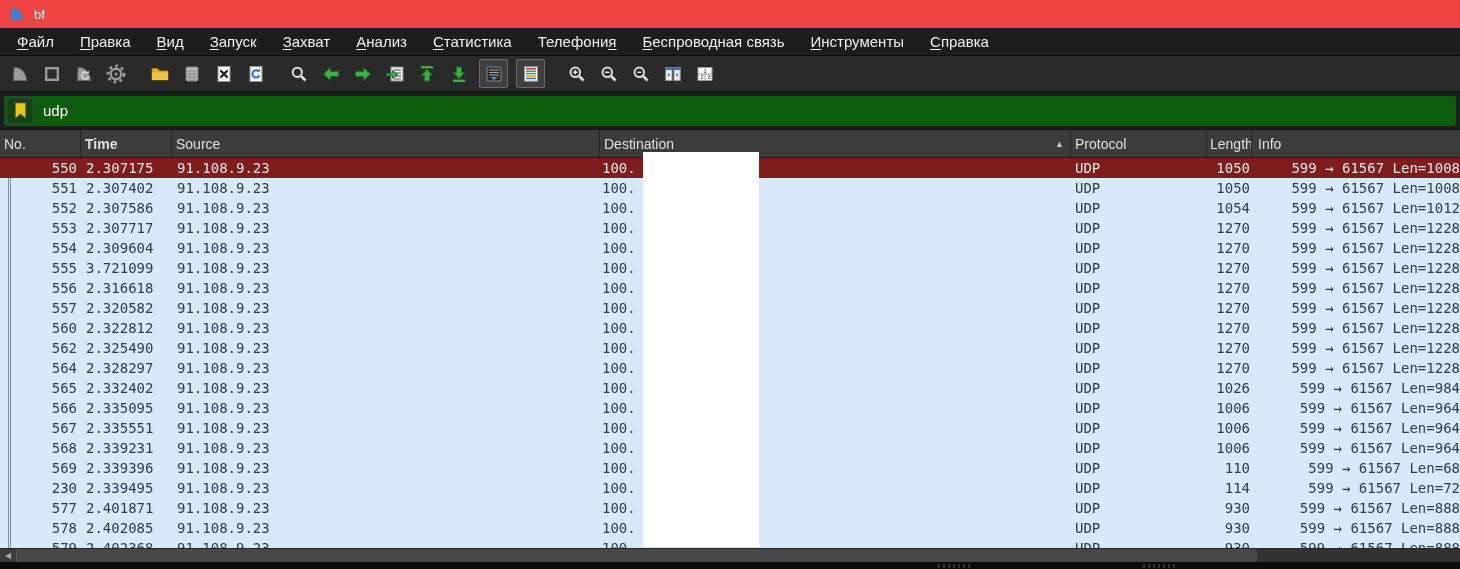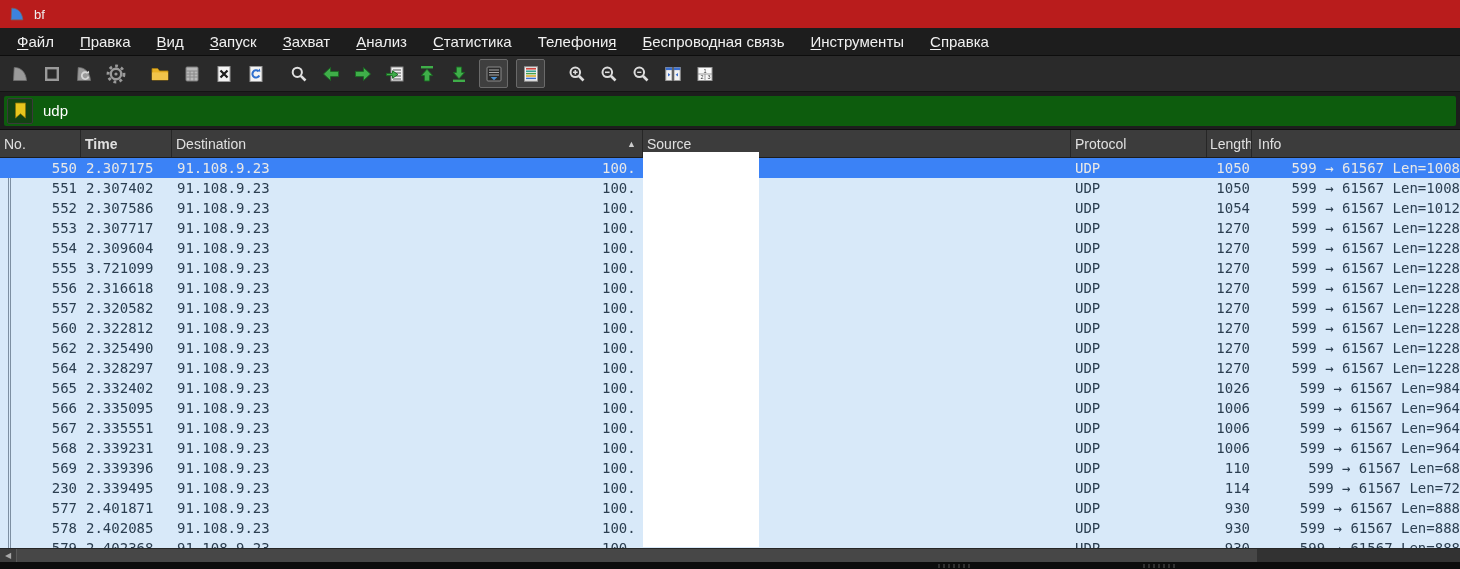--- a/index.html
+++ b/index.html
@@ -1,20 +1,20 @@
 <!DOCTYPE html>
 <html><head>
 <meta charset="utf-8">
 <style>
   html,body{margin:0;padding:0;background:#0c0c0c;}
   #app{position:relative;width:1460px;height:569px;overflow:hidden;background:#161616;
        font-family:"Liberation Sans",sans-serif;-webkit-font-smoothing:antialiased;}
 
   
-  #titlebar{height:28px;background:#b91c1c;display:flex;align-items:center;padding-left:8px;}
+  #titlebar{height:28px;background:#ef4444;display:flex;align-items:center;padding-left:8px;}
   #titlebar .appicon{width:18px;height:18px;color:#3c82dd;margin-right:8px;}
   #titlebar .wtitle{color:#f0f0f0;font-size:13px;}
 
   
   #menubar{height:28px;background:#1d1d1d;display:flex;align-items:center;padding-left:4px;
            border-bottom:1px solid #0d0d0d;box-sizing:border-box;}
   .mitem{color:#f0f0f0;font-size:15px;padding:0 13px;line-height:27px;cursor:default;white-space:nowrap;}
   .mn{text-decoration:underline;text-underline-offset:2px;}
 
   
@@ -40,21 +40,21 @@
   .hcell{height:100%;display:flex;align-items:center;padding-left:4px;box-sizing:border-box;
          border-right:1px solid #262626;white-space:nowrap;overflow:hidden;}
   .h-no{width:81px;} .h-time{width:91px;font-weight:bold;} .h-src{width:428px;} .h-dst{width:471px;justify-content:space-between;}
   .h-proto{width:136px;} .h-len{width:45px;padding-left:3px;} .h-info{flex:1;border-right:none;padding-left:6px;}
   .sortind{font-size:9px;color:#cccccc;margin-right:6px;}
 
   
   #plist{height:390px;overflow:hidden;background:#d8e9f9;position:relative;}
   .prow{height:20px;display:flex;align-items:center;background:#d8e9f9;color:#2b3e50;
         font-family:"DejaVu Sans Mono","Liberation Mono",monospace;font-size:14px;line-height:20px;white-space:nowrap;}
-  .prow.sel{background:#3b82f6;color:#e8e8e8;}
+  .prow.sel{background:#7f1d1d;color:#e8e8e8;}
   .gut{width:14px;height:100%;
        background:linear-gradient(90deg,transparent 0 8px,#7d8fa2 8px 9px,transparent 9px 10px,#7d8fa2 10px 11px,transparent 11px);}
   .prow.sel .gut{background:none;}
   .pcell{box-sizing:border-box;overflow:hidden;}
   .c-no{width:67px;text-align:right;padding-right:4px;}
   .c-time{width:91px;padding-left:5px;}
   .c-src{width:428px;padding-left:5px;}
   .c-dst{width:471px;padding-left:2px;}
   .c-proto{width:136px;padding-left:4px;}
   .c-len{width:45px;text-align:right;padding-right:2px;}
@@ -329,26 +329,26 @@
     </div>
   </div>
 
   <div id="pheader">
       <div class="hcell h-no">
         <span>No.</span>
       </div>
       <div class="hcell h-time">
         <span>Time</span>
       </div>
+      <div class="hcell h-src">
+        <span>Source</span>
+      </div>
       <div class="hcell h-dst">
         <span>Destination</span>
         <span class="sortind">▲</span>
-      </div>
-      <div class="hcell h-src">
-        <span>Source</span>
       </div>
       <div class="hcell h-proto">
         <span>Protocol</span>
       </div>
       <div class="hcell h-len">
         <span>Length</span>
       </div>
       <div class="hcell h-info">
         <span>Info</span>
       </div>

